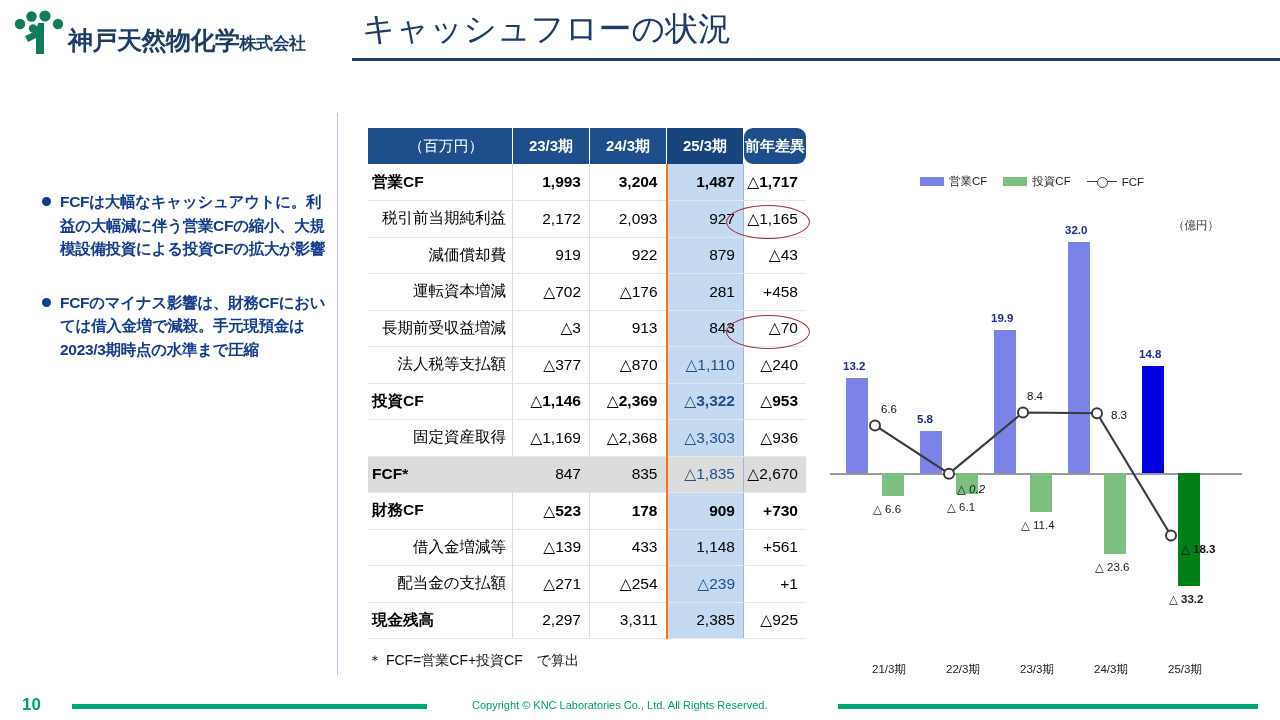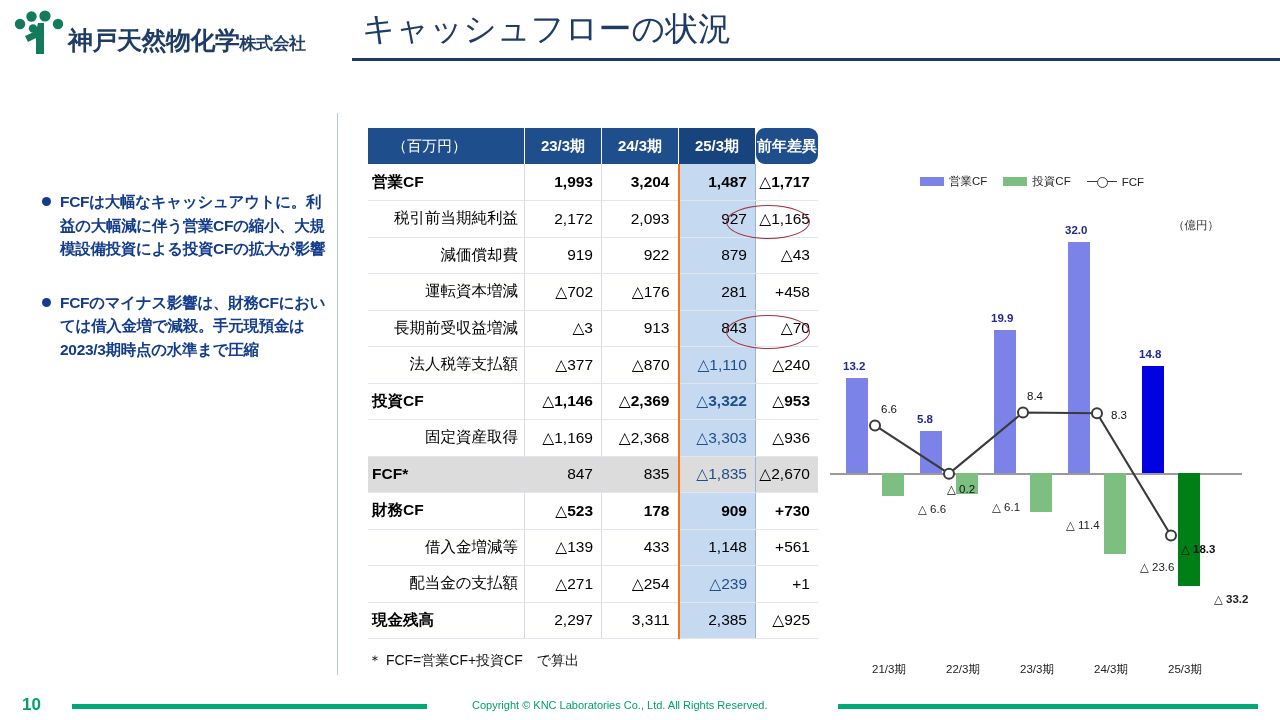--- a/index.html
+++ b/index.html
@@ -47,21 +47,21 @@
     border-collapse:collapse;
     font-size:15px;
   }
   #cf-table td,#cf-table th{padding:0;}
   #cf-table thead th{
     background:#1F4E8C;color:#ffffff;font-weight:bold;font-size:15px;
     height:36px;text-align:center;vertical-align:middle;
     border-right:1px solid #ffffff;
   }
   #cf-table thead th:last-child{border-right:none;}
-  #cf-table thead th.hdr-label{text-align:left;padding-left:24px;font-weight:normal;}
+  #cf-table thead th.hdr-label{text-align:center;padding-left:12px;font-weight:normal;}
   #cf-table thead th.hdr-cur{background:#17447D;}
   .c-label{width:132px;}
   .c-num{width:76px;}
   .c-diff{width:62px;border-radius:9px;}
 
   #cf-table tbody tr{height:36.5px;}
   #cf-table tbody td{
     text-align:right;padding-right:8px;vertical-align:middle;
     border-bottom:1px solid #e2e6ee;
     font-size:15.5px;white-space:nowrap;
@@ -107,21 +107,21 @@
   .lg-line .mk{
     position:absolute;left:10px;top:0px;width:9px;height:9px;border-radius:50%;
     background:#fff;border:1.6px solid #3a3a3a;
   }
   #unit-label{position:absolute;left:345px;top:50px;font-size:11.5px;color:#333;}
   #plot{position:absolute;left:0;top:60px;width:440px;height:370px;}
   #zero-line{position:absolute;left:2px;top:245px;width:412px;height:1.6px;background:#9a9a9a;}
   .bar{position:absolute;}
   .dlabel{position:absolute;font-size:11.5px;white-space:nowrap;}
   .dl-op{color:#1F2A8C;font-weight:bold;}
-  .dl-inv{color:#222;margin-left:45px;}
+  .dl-inv{color:#222;}
   .dl-fcf{color:#111;}
   .dl-bold{font-weight:bold;}
   #fcf-svg{position:absolute;left:0;top:0;width:440px;height:370px;}
   .xlabels{position:absolute;left:0;top:434px;width:440px;height:20px;}
   .xlab{
     position:absolute;font-size:11.5px;color:#222;text-align:center;
     width:70px;
   }
 
   
@@ -320,21 +320,21 @@
         <div class="dlabel dl-inv" style="left: 45px; top: 273.55px;">△ 6.6</div>
         <div class="dlabel dl-op" style="left: 89px; top: 185.206px;">5.8</div>
         <div class="dlabel dl-inv" style="left: 119px; top: 271.842px;">△ 6.1</div>
         <div class="dlabel dl-op" style="left: 163px; top: 83.6029px;">19.9</div>
         <div class="dlabel dl-inv" style="left: 193px; top: 289.95px;">△ 11.4</div>
         <div class="dlabel dl-op" style="left: 237px; top: -3.58824px;">32.0</div>
         <div class="dlabel dl-inv" style="left: 267px; top: 331.633px;">△ 23.6</div>
         <div class="dlabel dl-op dl-bold" style="left: 311px; top: 120.353px;">14.8</div>
         <div class="dlabel dl-inv dl-bold" style="left: 341px; top: 364.433px;">△ 33.2</div>
         <div class="dlabel dl-fcf" style="left: 53px; top: 175.441px;">6.6</div>
-        <div class="dlabel dl-fcf" style="left: 119px; top: 253.683px;">△ 0.2</div>
+        <div class="dlabel dl-fcf" style="left: 129px; top: 253.683px; font-style: italic;">△ 0.2</div>
         <div class="dlabel dl-fcf" style="left: 199px; top: 162.471px;">8.4</div>
         <div class="dlabel dl-fcf" style="left: 283px; top: 181.191px;">8.3</div>
         <div class="dlabel dl-fcf dl-bold" style="left: 353px; top: 313.525px;">△ 18.3</div>
       </div>
     <div class="xlabels" id="xlabels">
         <div class="xlab" style="left: 26px;">21/3期</div>
         <div class="xlab" style="left: 100px;">22/3期</div>
         <div class="xlab" style="left: 174px;">23/3期</div>
         <div class="xlab" style="left: 248px;">24/3期</div>
         <div class="xlab" style="left: 322px;">25/3期</div>

